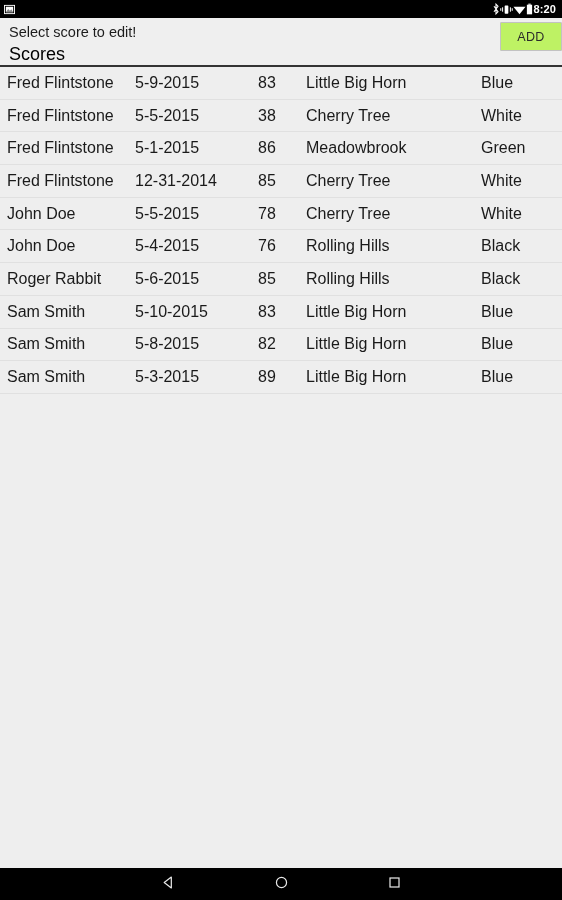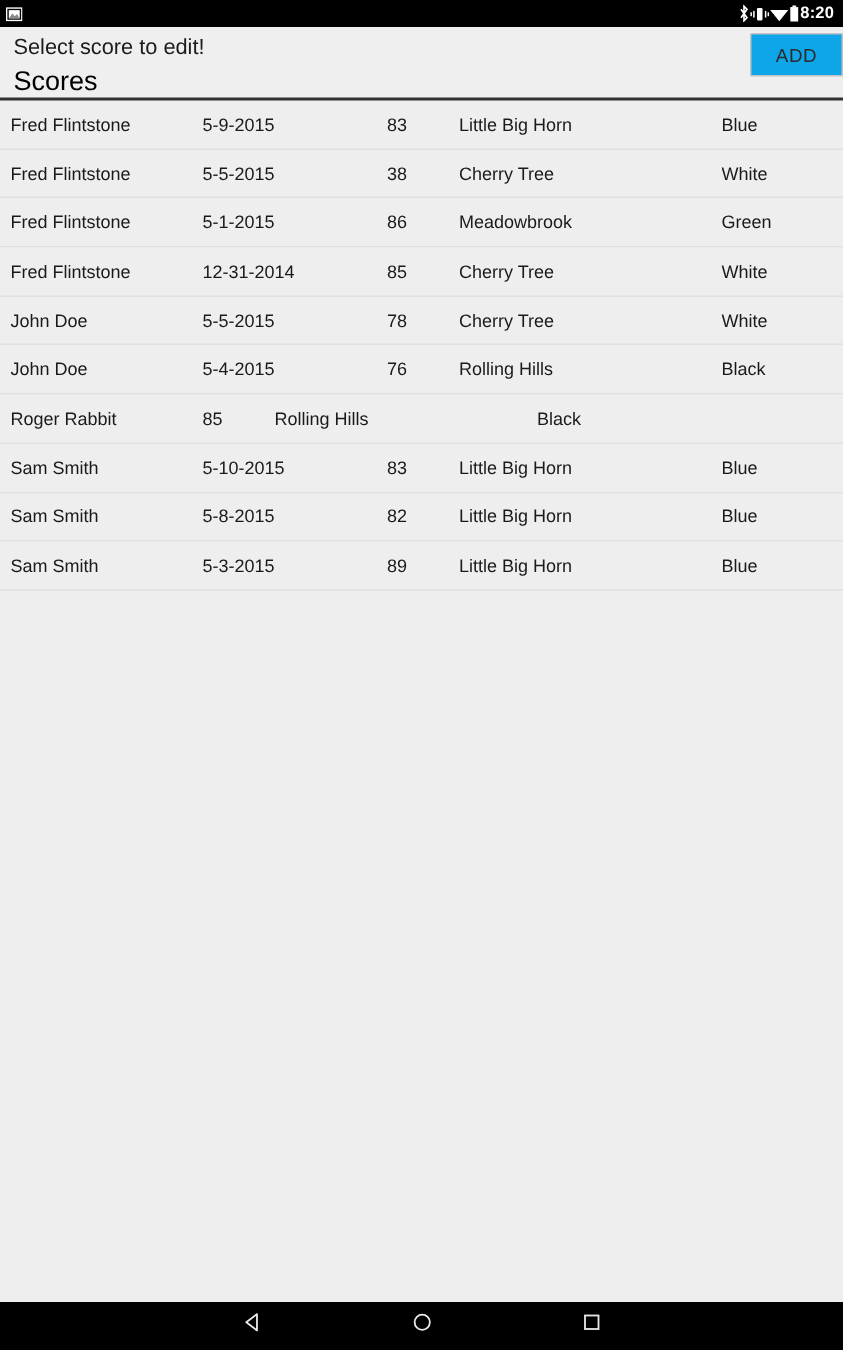--- a/index.html
+++ b/index.html
@@ -79,21 +79,21 @@
     color: #000000;
     padding: 1px 0 0 9px;
     line-height: 24px;
   }
   .add-button {
     position: absolute;
     right: 0px;
     top: 4px;
     width: 62px;
     height: 29px;
-    background: #0ea5e9;
+    background: #bef264;
     border: 1px solid #c2c2c2;
     border-radius: 1px;
     color: #2b2b2b;
     font-size: 12.5px;
     font-family: "Liberation Sans", sans-serif;
     letter-spacing: 0.4px;
     display: flex;
     align-items: center;
     justify-content: center;
     cursor: pointer;
@@ -107,21 +107,21 @@
   }
   .score-row {
     display: flex;
     align-items: center;
     height: 32.7px;
     border-bottom: 1px solid #e0e0e0;
     cursor: pointer;
     background: #eeeeee;
   }
   .cell {
-    font-size: 12px;
+    font-size: 16px;
     color: #1a1a1a;
     white-space: nowrap;
     overflow: hidden;
   }
   .c-name  { width: 135px; padding-left: 7px; }
   .c-date  { width: 123px; }
   .c-score { width: 48px; }
   .c-course{ width: 175px; }
   .c-tees  { width: 74px; }
 
@@ -236,20 +236,21 @@
       </div>
       <div class="score-row">
         <div class="cell c-name">John Doe</div>
         <div class="cell c-date">5-4-2015</div>
         <div class="cell c-score">76</div>
         <div class="cell c-course">Rolling Hills</div>
         <div class="cell c-tees">Black</div>
       </div>
       <div class="score-row">
         <div class="cell c-name">Roger Rabbit</div>
+        <div class="cell c-date">5-6-2015</div>
         <div class="cell c-score">85</div>
         <div class="cell c-course">Rolling Hills</div>
         <div class="cell c-tees">Black</div>
       </div>
       <div class="score-row">
         <div class="cell c-name">Sam Smith</div>
         <div class="cell c-date">5-10-2015</div>
         <div class="cell c-score">83</div>
         <div class="cell c-course">Little Big Horn</div>
         <div class="cell c-tees">Blue</div>

